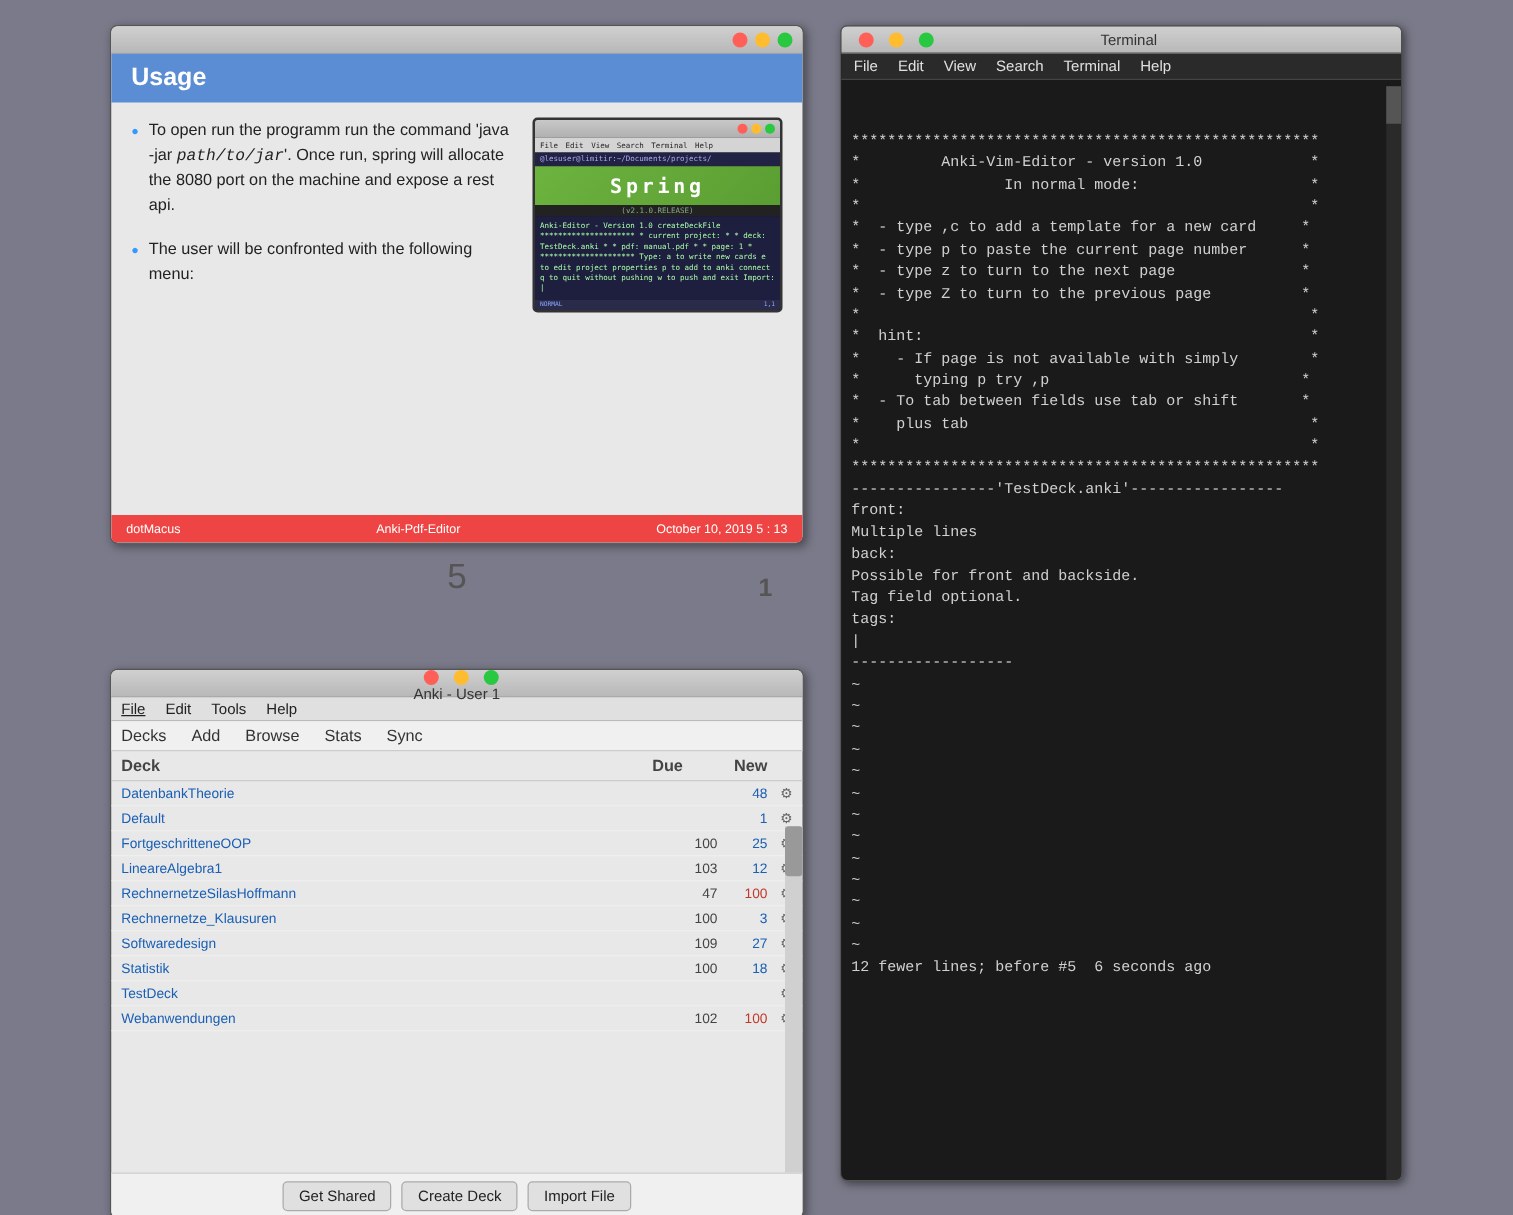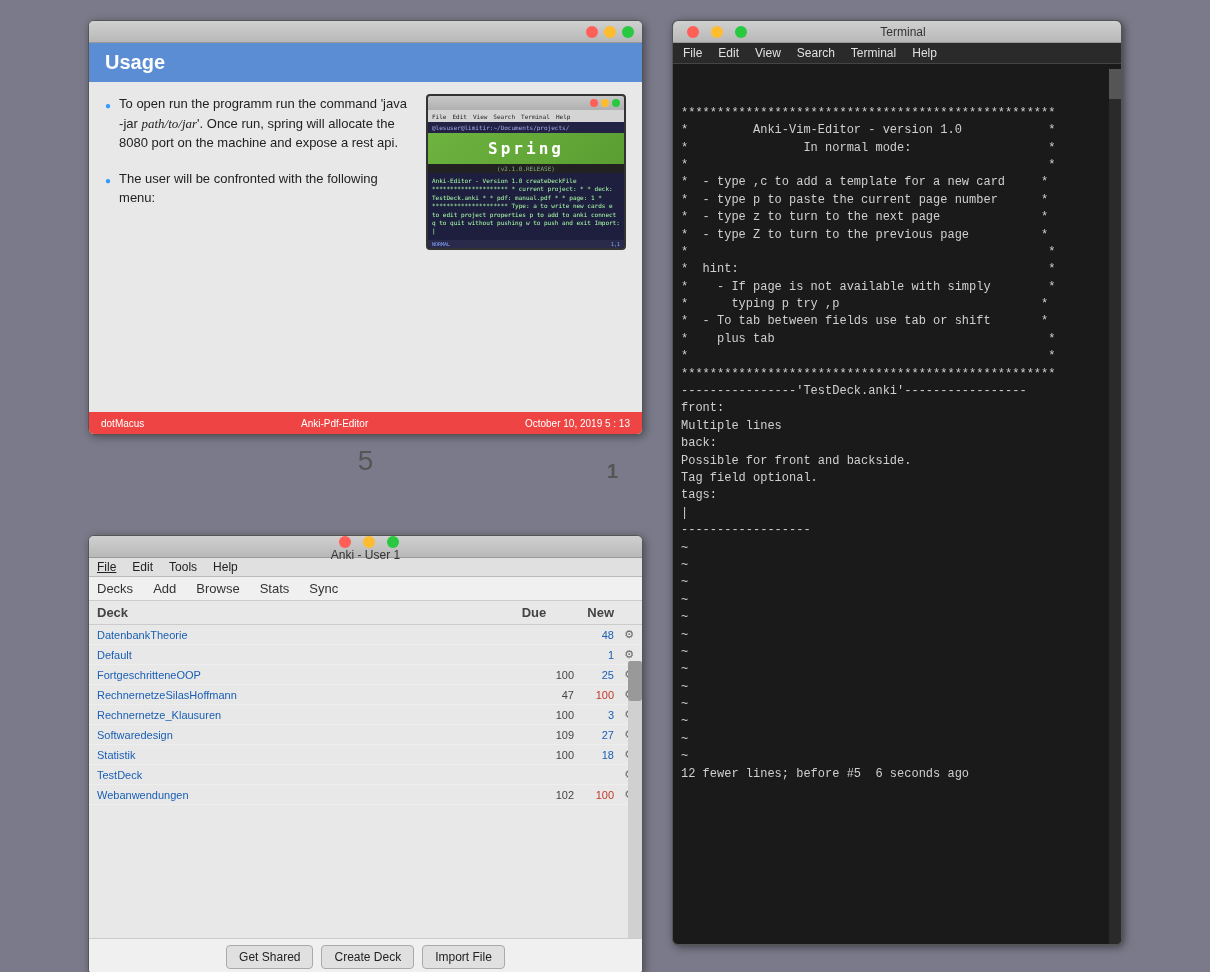--- a/index.html
+++ b/index.html
@@ -82,21 +82,21 @@
       line-height: 1.5;
       color: #222;
     }
     .bullet {
       color: #3399ff;
       font-size: 10px;
       margin-top: 4px;
       flex-shrink: 0;
     }
     .code-text {
-      font-family: Liberation Serif, serif;
+      font-family: Liberation Mono, monospace;
       font-style: italic;
     }
 
     .usage-screenshot {
       width: 200px;
       flex-shrink: 0;
     }
 
     
     .inner-terminal {
@@ -501,20 +501,26 @@
             <span class="deck-new">1</span>
             <span class="deck-gear">⚙</span>
           </div>
           <div class="deck-row">
             <span class="deck-name">FortgeschritteneOOP</span>
             <span class="deck-due">100</span>
             <span class="deck-new">25</span>
             <span class="deck-gear">⚙</span>
           </div>
           <div class="deck-row">
+            <span class="deck-name">LineareAlgebra1</span>
+            <span class="deck-due">103</span>
+            <span class="deck-new">12</span>
+            <span class="deck-gear">⚙</span>
+          </div>
+          <div class="deck-row">
             <span class="deck-name">RechnernetzeSilasHoffmann</span>
             <span class="deck-due">47</span>
             <span class="deck-new deck-new-red">100</span>
             <span class="deck-gear">⚙</span>
           </div>
           <div class="deck-row">
             <span class="deck-name">Rechnernetze_Klausuren</span>
             <span class="deck-due">100</span>
             <span class="deck-new">3</span>
             <span class="deck-gear">⚙</span>

